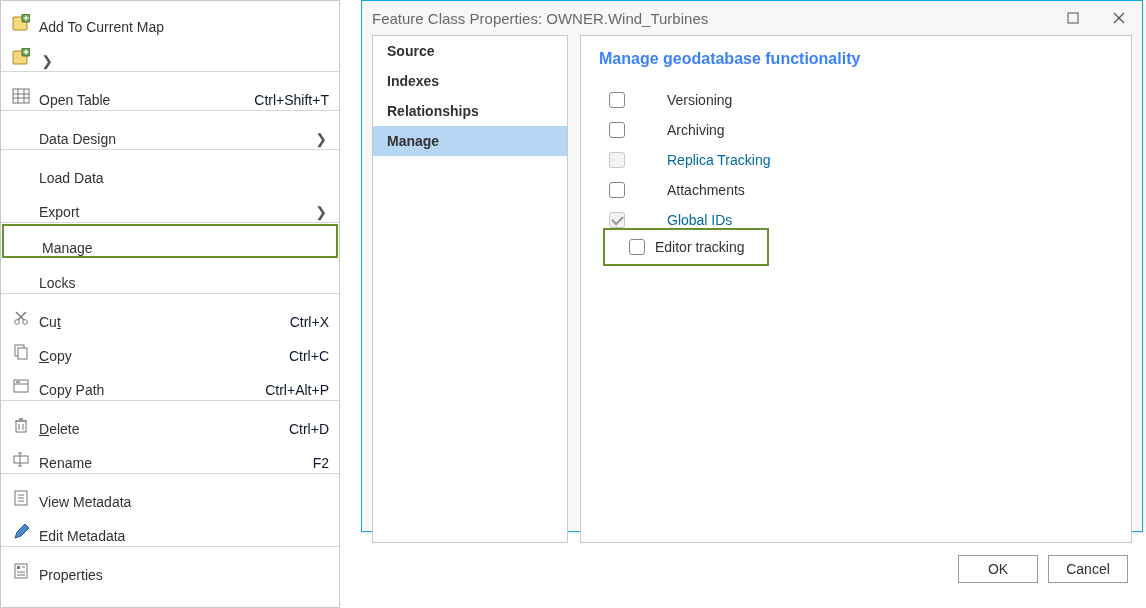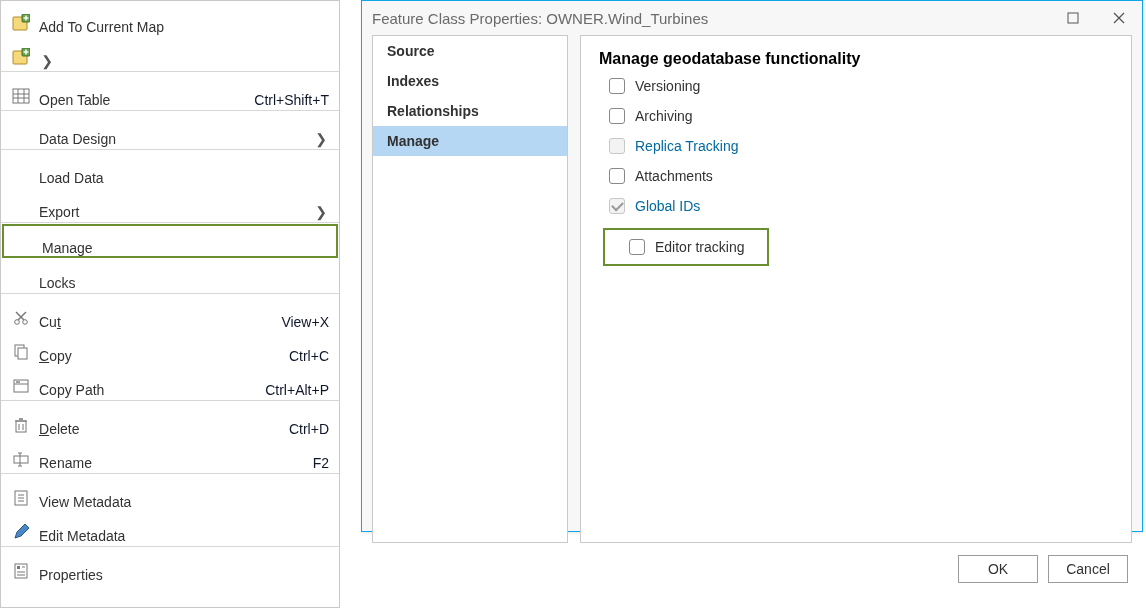--- a/index.html
+++ b/index.html
@@ -124,27 +124,28 @@
     flex: 1 1 auto;
     border: 1px solid #c9c9c9;
     background: #ffffff;
     margin-left: 12px;
     padding: 14px 18px;
   }
   .content-heading {
     font-weight: 700;
     font-size: 16px;
     margin-bottom: 10px;
-    color: #000000;
+    color: #3b82f6;
   }
   .check-row {
     display: flex;
-    align-items: flex-start;
+    align-items: flex-end;
     height: 30px;
     padding-left: 10px;
+    gap: 32px;
   }
   .check-row.disabled { color: #0369a1; }
   .chk {
     width: 16px; height: 16px;
     border: 1px solid #888;
     border-radius: 3px;
     margin-right: 10px;
     display: flex; align-items:center; justify-content:center;
     background:#fff;
   }
@@ -265,21 +266,21 @@
   <div class="menu-item">
     <span class="menu-icon">
       <svg width="18" height="18">
           <circle cx="5" cy="13" r="2.3" fill="none" stroke="#777"></circle>
           <circle cx="13" cy="13" r="2.3" fill="none" stroke="#777"></circle>
           <line x1="4" y1="3" x2="12" y2="11" stroke="#777" stroke-width="1.4"></line>
           <line x1="14" y1="3" x2="6" y2="11" stroke="#777" stroke-width="1.4"></line>
         </svg>
     </span>
     <span class="menu-label"><span>Cu</span><span class="und">t</span></span>
-    <span class="menu-shortcut">View+X</span>
+    <span class="menu-shortcut">Ctrl+X</span>
   </div>
 
   <div class="menu-item">
     <span class="menu-icon">
       <svg width="18" height="18">
           <rect x="3" y="2" width="9" height="11" fill="none" stroke="#777"></rect>
           <rect x="6" y="5" width="9" height="11" fill="#fff" stroke="#777"></rect>
         </svg>
     </span>
     <span class="menu-label"><span class="und">C</span><span>opy</span></span>

